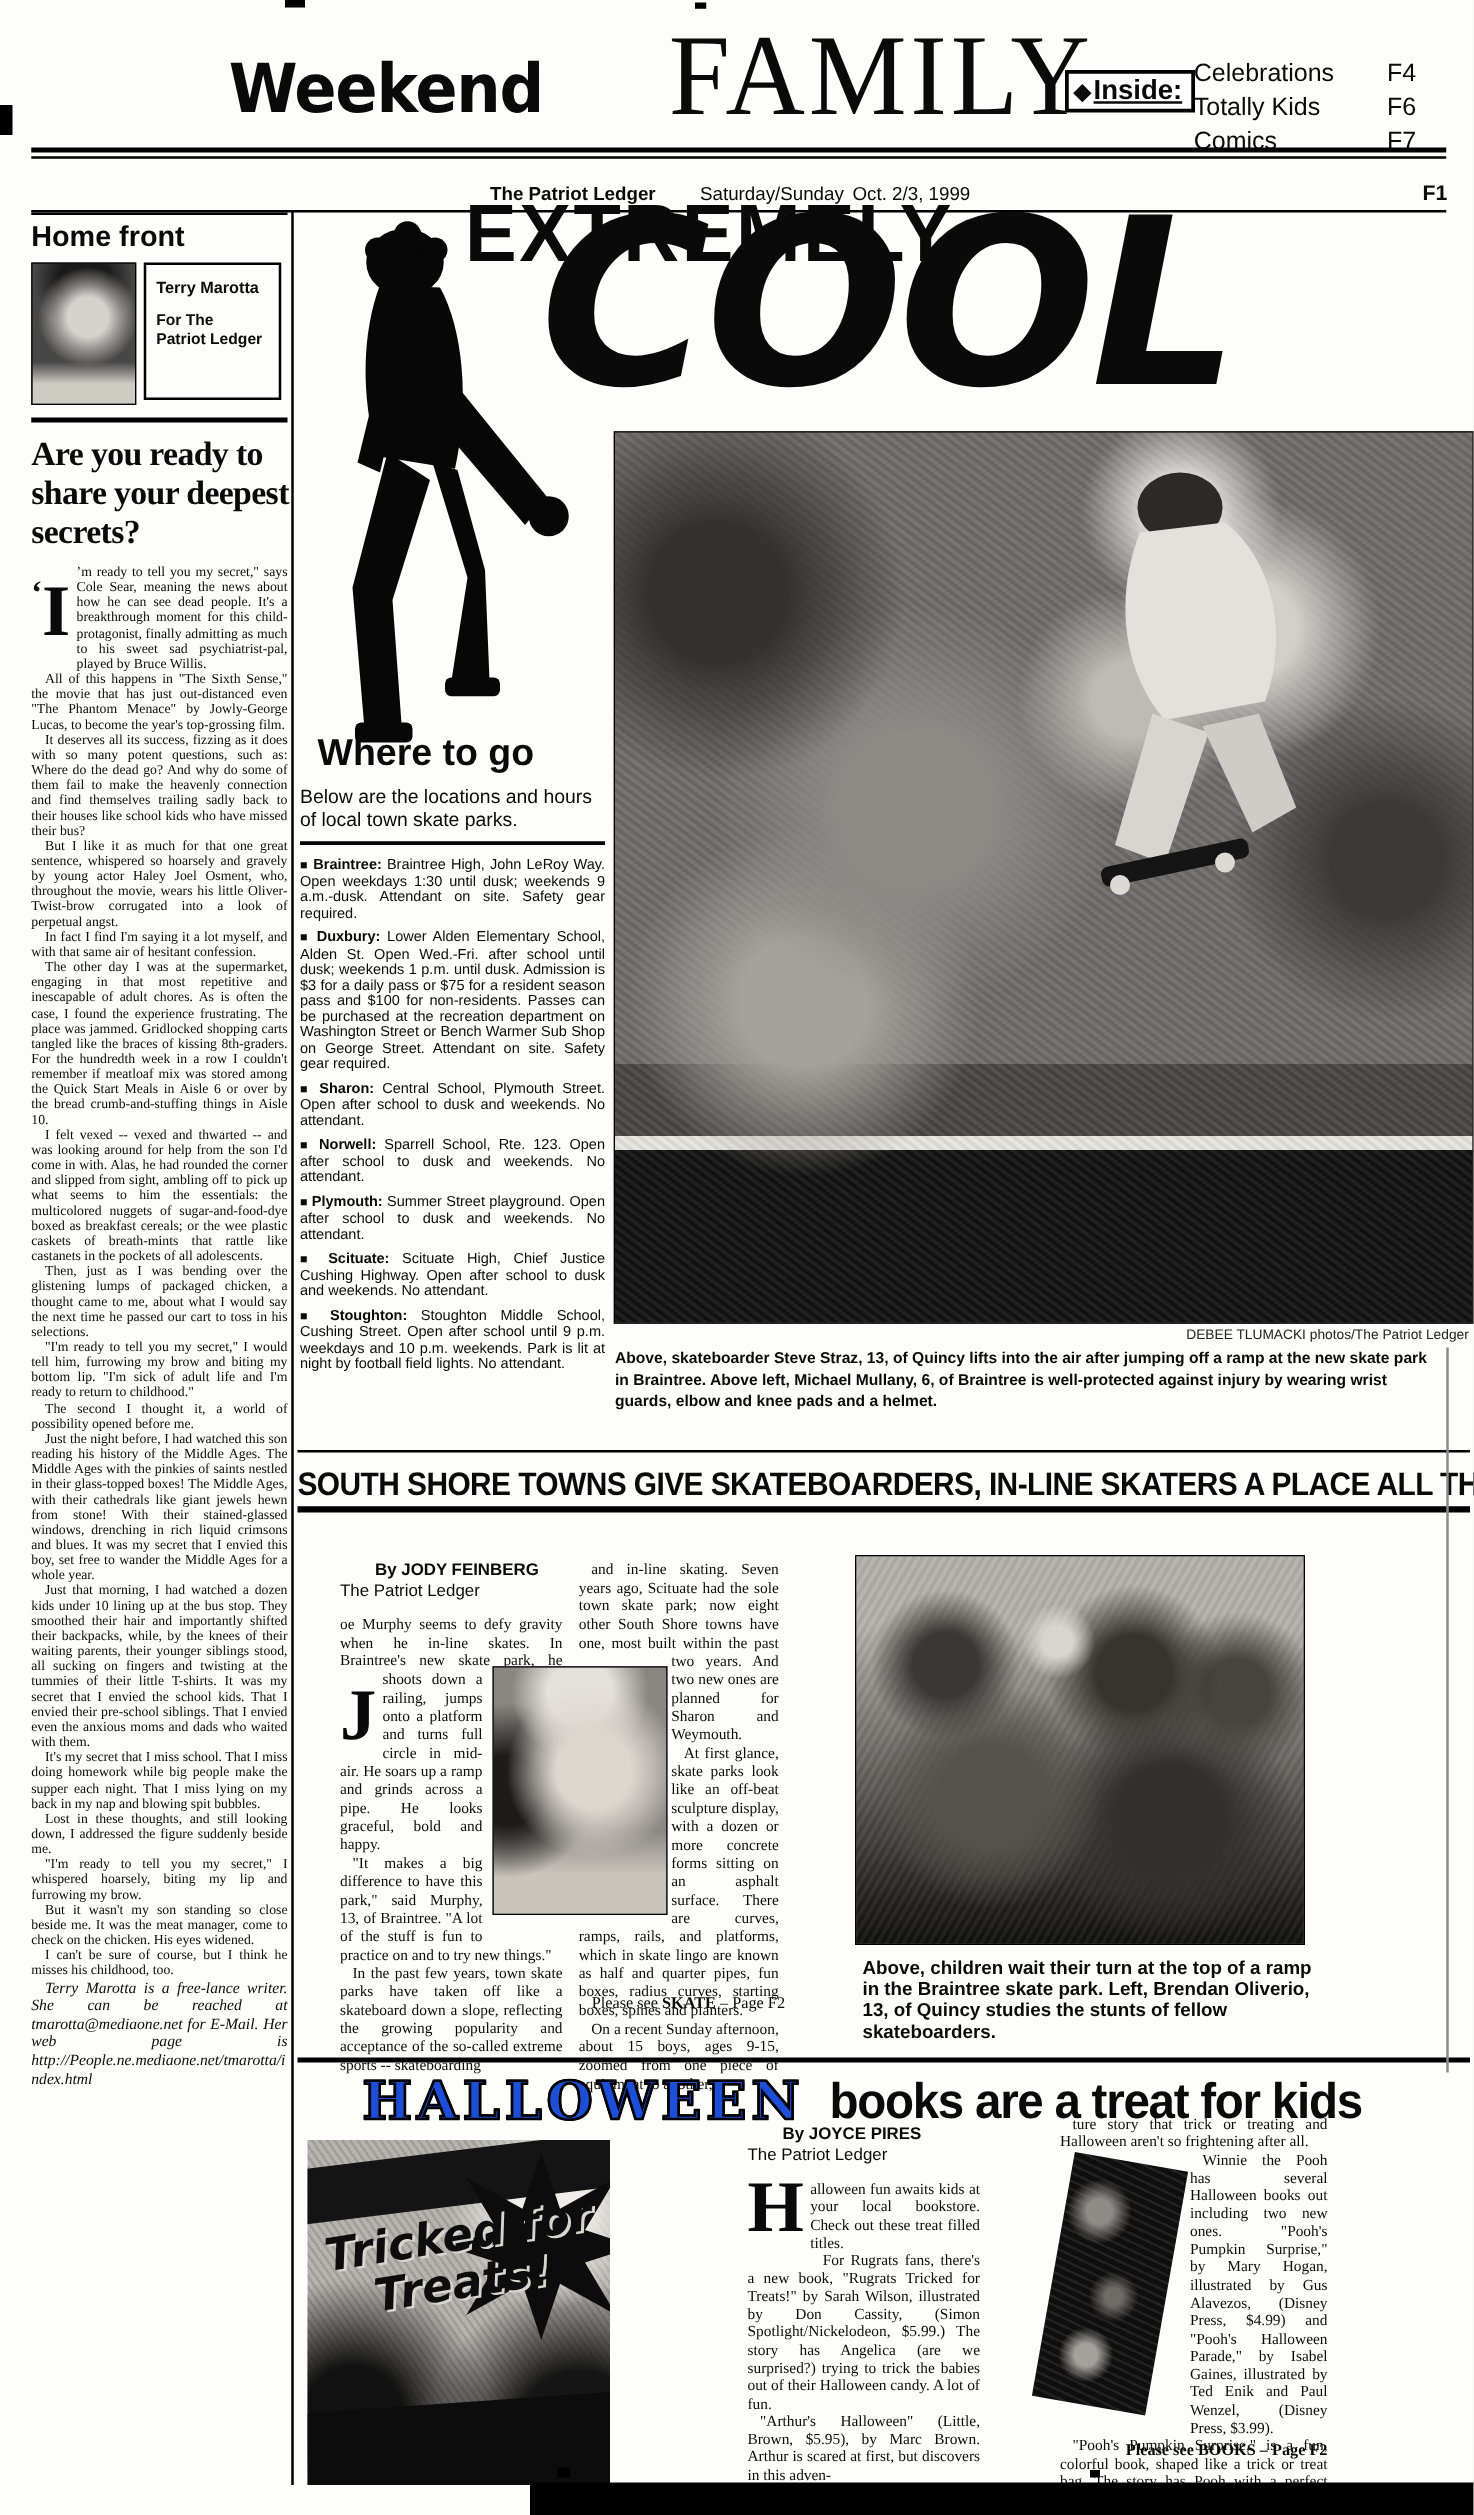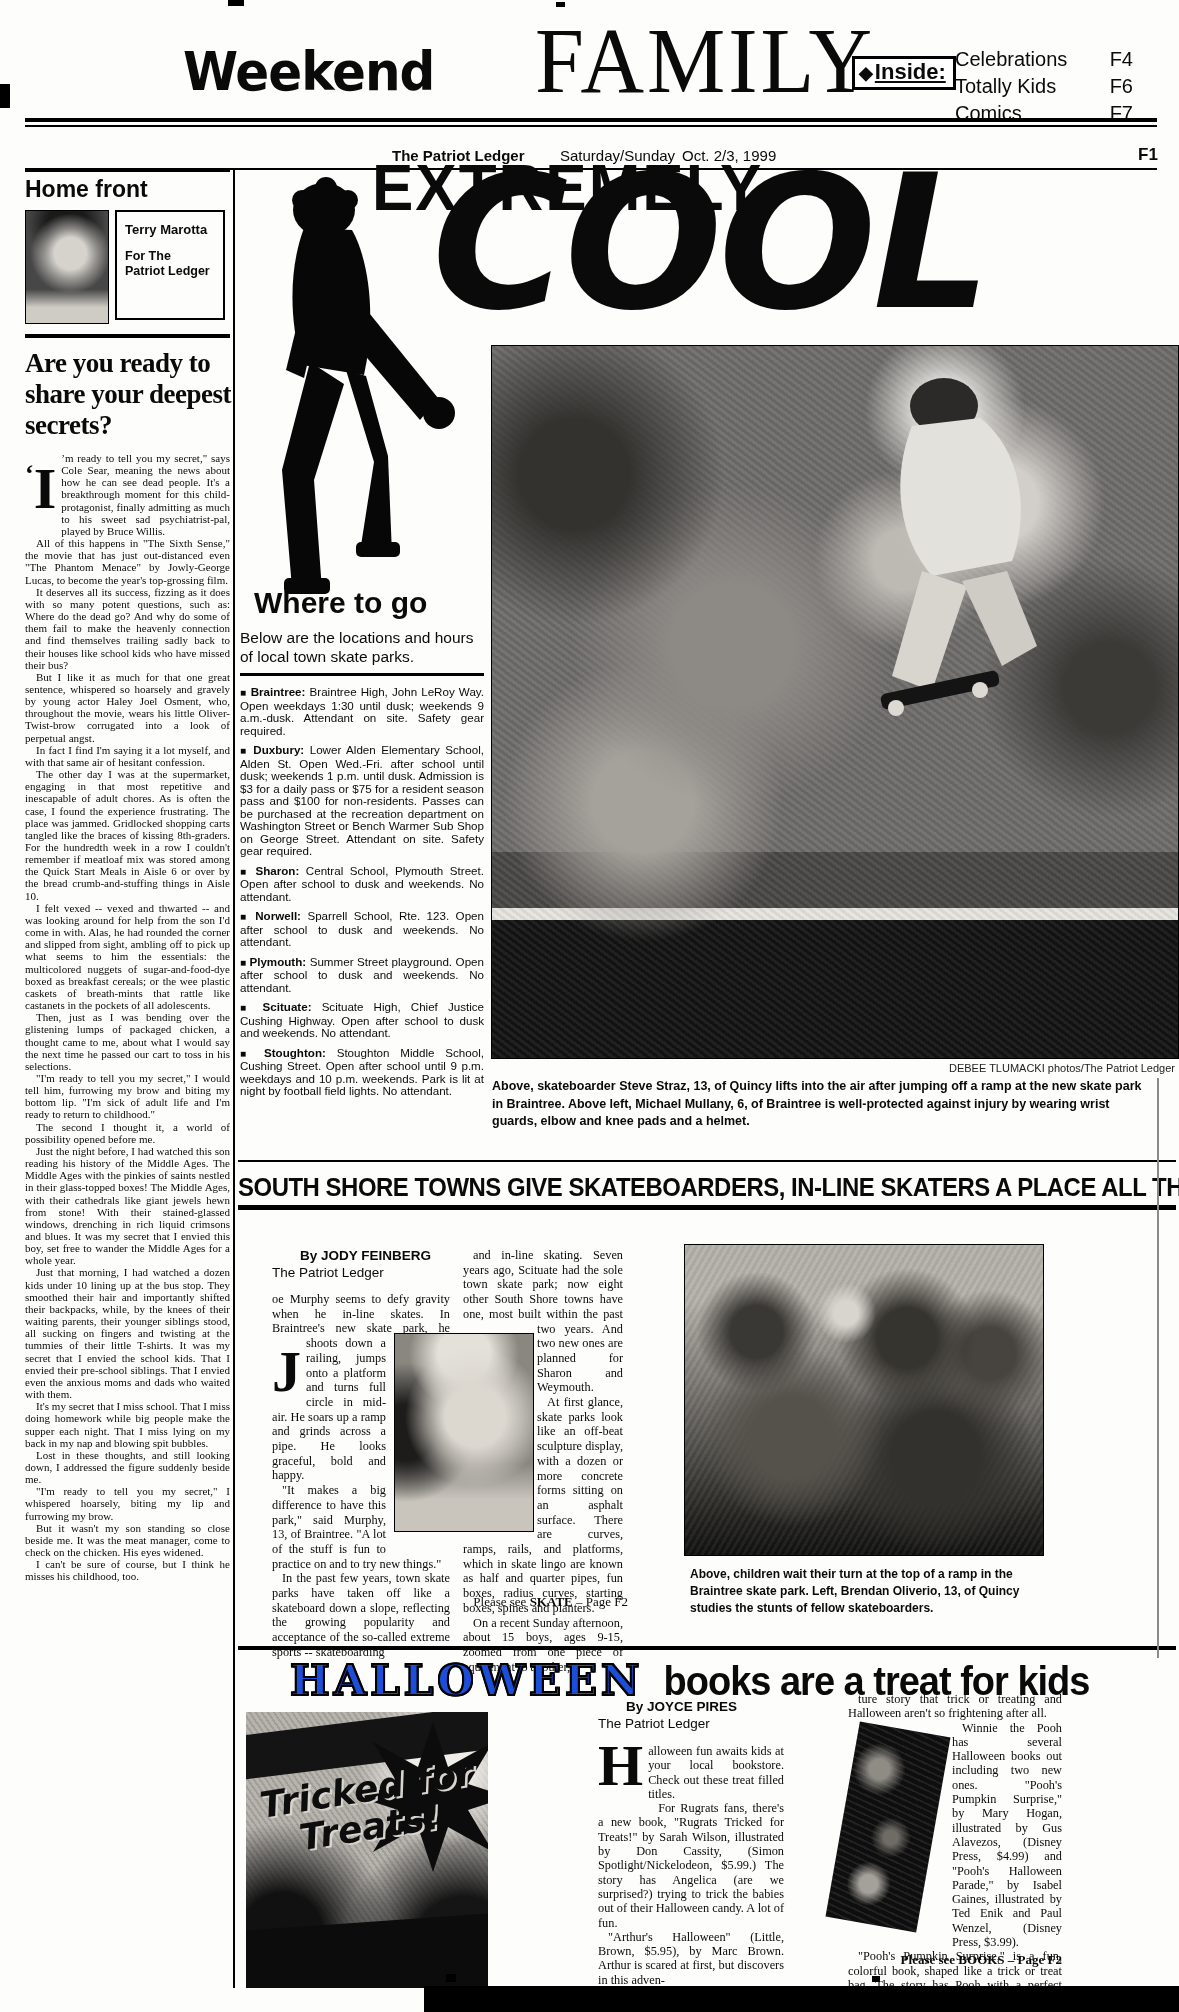--- a/index.html
+++ b/index.html
@@ -114,21 +114,21 @@
      background:#8e8b86;
      background-image:
        radial-gradient(circle at 20% 28%,#3a3834 0 26px,transparent 60px),
        radial-gradient(circle at 45% 22%,#d8d5cf 0 12px,transparent 30px),
        radial-gradient(circle at 62% 30%,#36342f 0 30px,transparent 70px),
        radial-gradient(circle at 85% 35%,#47443f 0 26px,transparent 64px),
        radial-gradient(circle at 30% 62%,#55524c 0 40px,transparent 90px),
        radial-gradient(circle at 70% 68%,#33312d 0 44px,transparent 100px),
        repeating-linear-gradient(120deg,rgba(255,255,255,.05) 0 3px,rgba(0,0,0,.05) 3px 6px),
        linear-gradient(to bottom,#b4b1aa 0 18%,transparent 35%,#24231f 88%,#111 100%);}
-  .kids-caption{left:690px;top:1566px;width:372px;font-weight:bold;font-size:12px;line-height:17px;}
+  .kids-caption{left:690px;top:1566px;width:372px;font-weight:bold;font-size:15px;line-height:17px;}
   .see-line{font-family:"Liberation Serif",serif;font-size:13px;text-align:right;}
   .see-line .w{font-weight:bold;}
   .see-skate{left:452px;top:1594px;width:176px;}
 
   
   .books-rule{left:238px;top:1646px;width:938px;height:4px;background:#000;}
   .books-hl{left:238px;top:1656px;width:938px;display:flex;align-items:baseline;gap:20px;padding-left:52px;box-sizing:border-box;}
   .hl-halloween{font-family:"DejaVu Serif",serif;font-weight:bold;font-size:42px;letter-spacing:4px;
      color:#1d4ed8;-webkit-text-stroke:2px #000;
      text-shadow:1px 1px 0 #000,-1px -1px 0 #000,1px -1px 0 #000,-1px 1px 0 #000;}
@@ -216,20 +216,21 @@
       <div class="author-role">For The
 Patriot Ledger</div>
     </div>
   </div>
   <div class="abs rule-thick" style="left:25px;top:334px;width:205px;"></div>
   <div class="abs tm-headline">Are you ready to share your deepest secrets?</div>
 
   <div class="abs tm-col">
     <p class="lead"><span class="dc"><span class="dc-q">‘</span><span class="dc-l">I</span></span><span>’m ready to tell you my secret," says Cole Sear, meaning the news about how he can see dead people. It's a breakthrough moment for this child-protagonist, finally admitting as much to his sweet sad psychiatrist-pal, played by Bruce Willis.</span></p>
     <span><p>All of this happens in "The Sixth Sense," the movie that has just out-distanced even "The Phantom Menace" by Jowly-George Lucas, to become the year's top-grossing film.</p><p>It deserves all its success, fizzing as it does with so many potent questions, such as: Where do the dead go? And why do some of them fail to make the heavenly connection and find themselves trailing sadly back to their houses like school kids who have missed their bus?</p><p>But I like it as much for that one great sentence, whispered so hoarsely and gravely by young actor Haley Joel Osment, who, throughout the movie, wears his little Oliver-Twist-brow corrugated into a look of perpetual angst.</p><p>In fact I find I'm saying it a lot myself, and with that same air of hesitant confession.</p><p>The other day I was at the supermarket, engaging in that most repetitive and inescapable of adult chores. As is often the case, I found the experience frustrating. The place was jammed. Gridlocked shopping carts tangled like the braces of kissing 8th-graders. For the hundredth week in a row I couldn't remember if meatloaf mix was stored among the Quick Start Meals in Aisle 6 or over by the bread crumb-and-stuffing things in Aisle 10.</p><p>I felt vexed -- vexed and thwarted -- and was looking around for help from the son I'd come in with. Alas, he had rounded the corner and slipped from sight, ambling off to pick up what seems to him the essentials: the multicolored nuggets of sugar-and-food-dye boxed as breakfast cereals; or the wee plastic caskets of breath-mints that rattle like castanets in the pockets of all adolescents.</p><p>Then, just as I was bending over the glistening lumps of packaged chicken, a thought came to me, about what I would say the next time he passed our cart to toss in his selections.</p><p>"I'm ready to tell you my secret," I would tell him, furrowing my brow and biting my bottom lip. "I'm sick of adult life and I'm ready to return to childhood."</p><p>The second I thought it, a world of possibility opened before me.</p><p>Just the night before, I had watched this son reading his history of the Middle Ages. The Middle Ages with the pinkies of saints nestled in their glass-topped boxes! The Middle Ages, with their cathedrals like giant jewels hewn from stone! With their stained-glassed windows, drenching in rich liquid crimsons and blues. It was my secret that I envied this boy, set free to wander the Middle Ages for a whole year.</p><p>Just that morning, I had watched a dozen kids under 10 lining up at the bus stop. They smoothed their hair and importantly shifted their backpacks, while, by the knees of their waiting parents, their younger siblings stood, all sucking on fingers and twisting at the tummies of their little T-shirts. It was my secret that I envied the school kids. That I envied their pre-school siblings. That I envied even the anxious moms and dads who waited with them.</p><p>It's my secret that I miss school. That I miss doing homework while big people make the supper each night. That I miss lying on my back in my nap and blowing spit bubbles.</p><p>Lost in these thoughts, and still looking down, I addressed the figure suddenly beside me.</p><p>"I'm ready to tell you my secret," I whispered hoarsely, biting my lip and furrowing my brow.</p><p>But it wasn't my son standing so close beside me. It was the meat manager, come to check on the chicken. His eyes widened.</p><p>I can't be sure of course, but I think he misses his childhood, too.</p></span>
+    <p class="tm-bio">Terry Marotta is a free-lance writer. She can be reached at tmarotta@mediaone.net for E-Mail. Her web page is http://People.ne.mediaone.net/tmarotta/index.html</p>
   </div>
 
   <div class="abs bar vrule"></div>
 
   <div class="abs extremely">EXTREMELY</div>
   <div class="abs coolword">COOL</div>
   <svg class="abs skater-sil" width="238" height="430" viewBox="0 0 238 430">
     <g fill="#070707">
       <ellipse cx="88" cy="40" rx="31" ry="27"></ellipse>
       <circle cx="66" cy="30" r="10"></circle>

